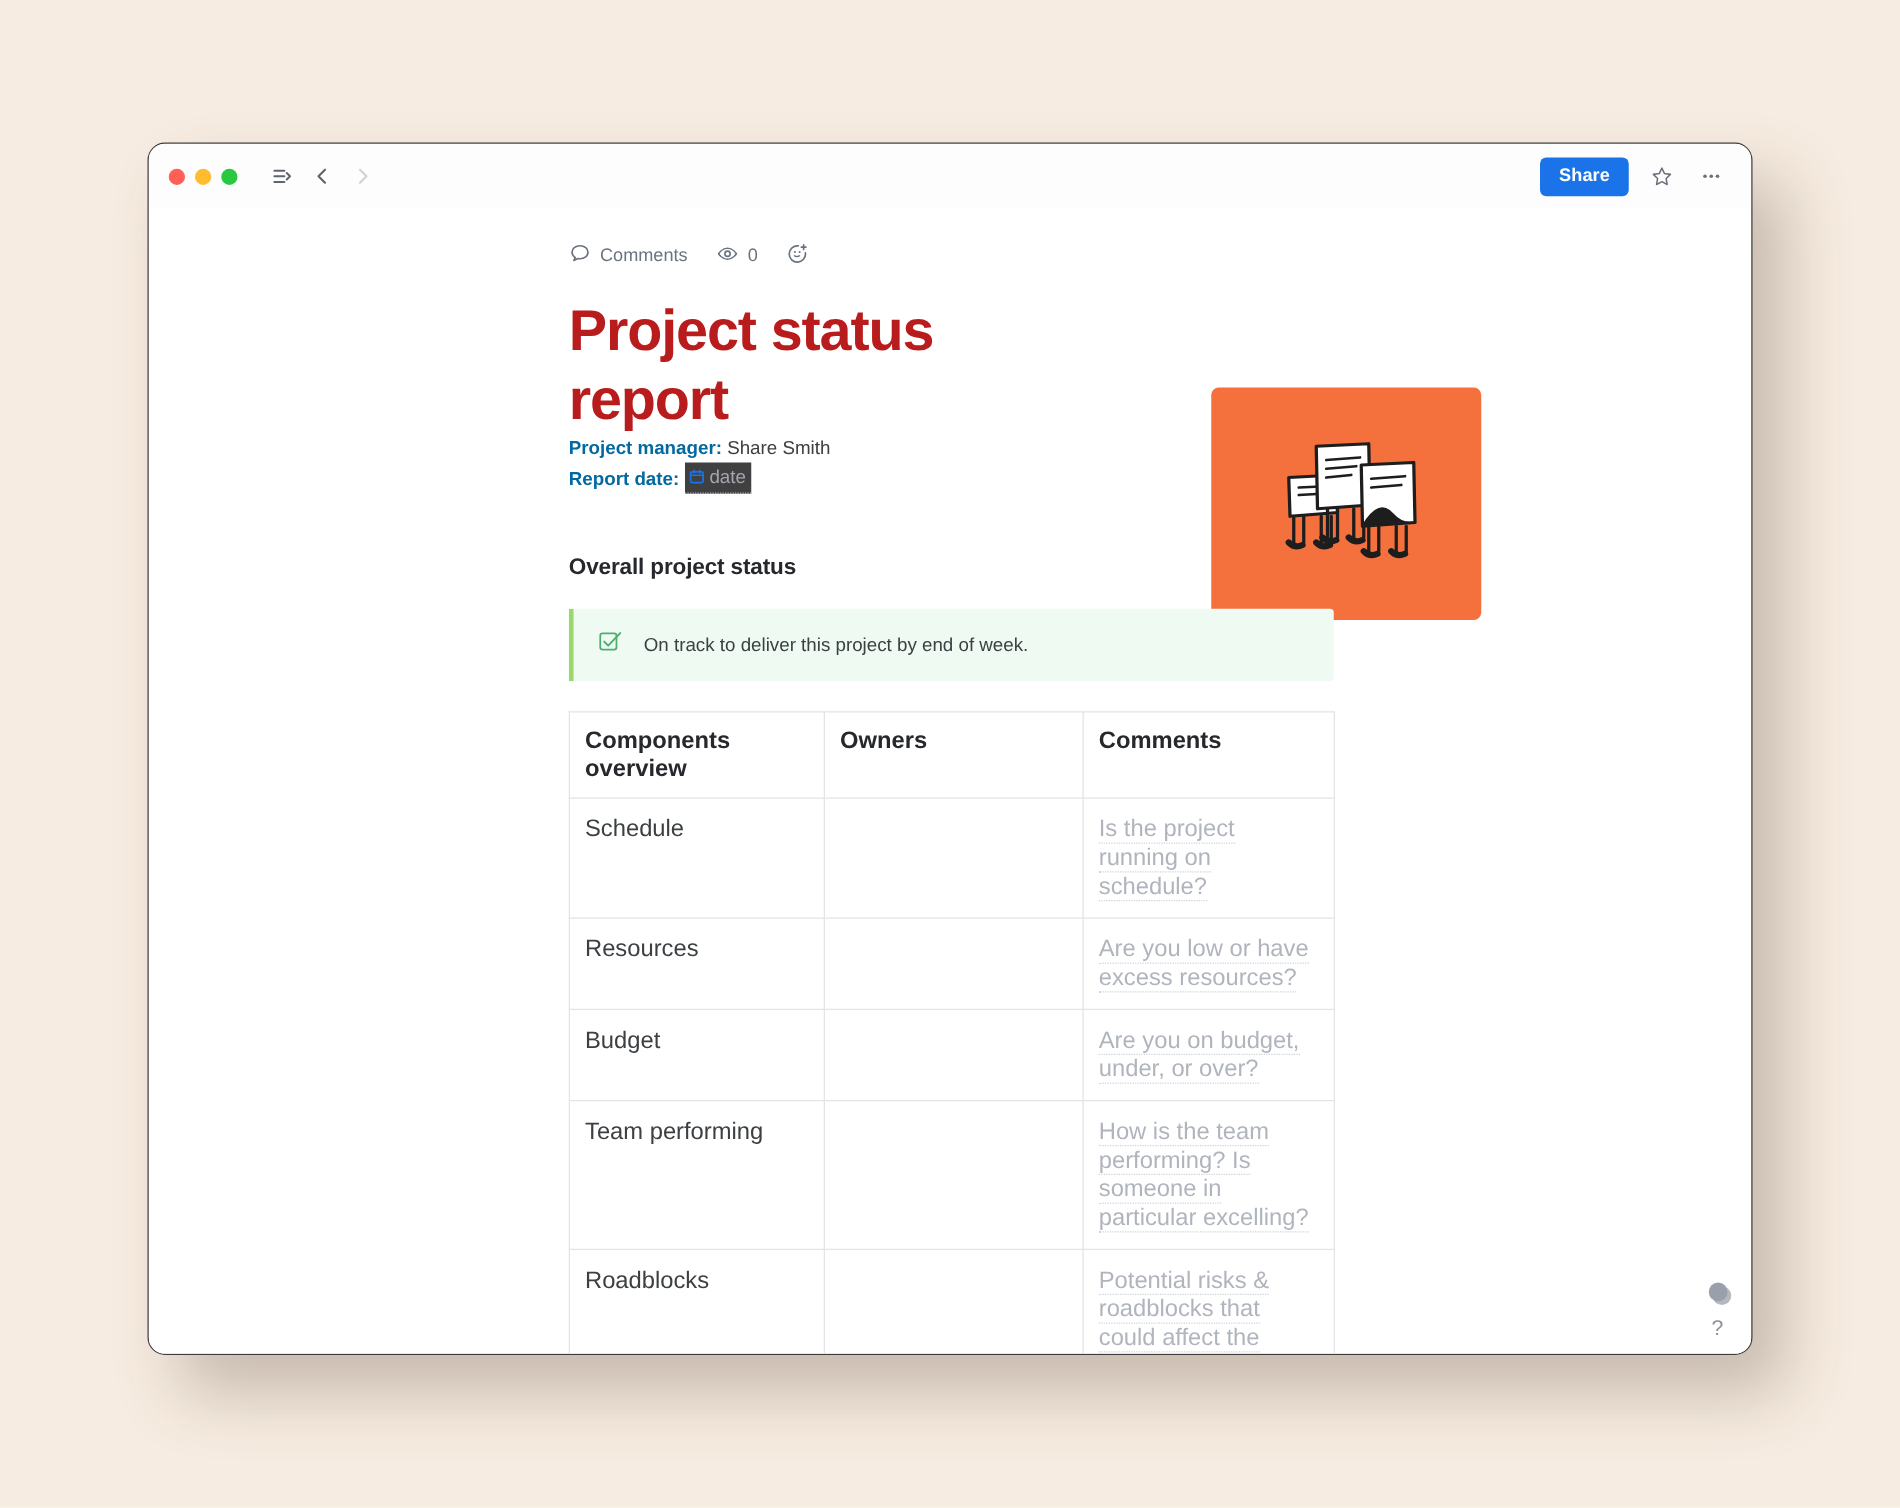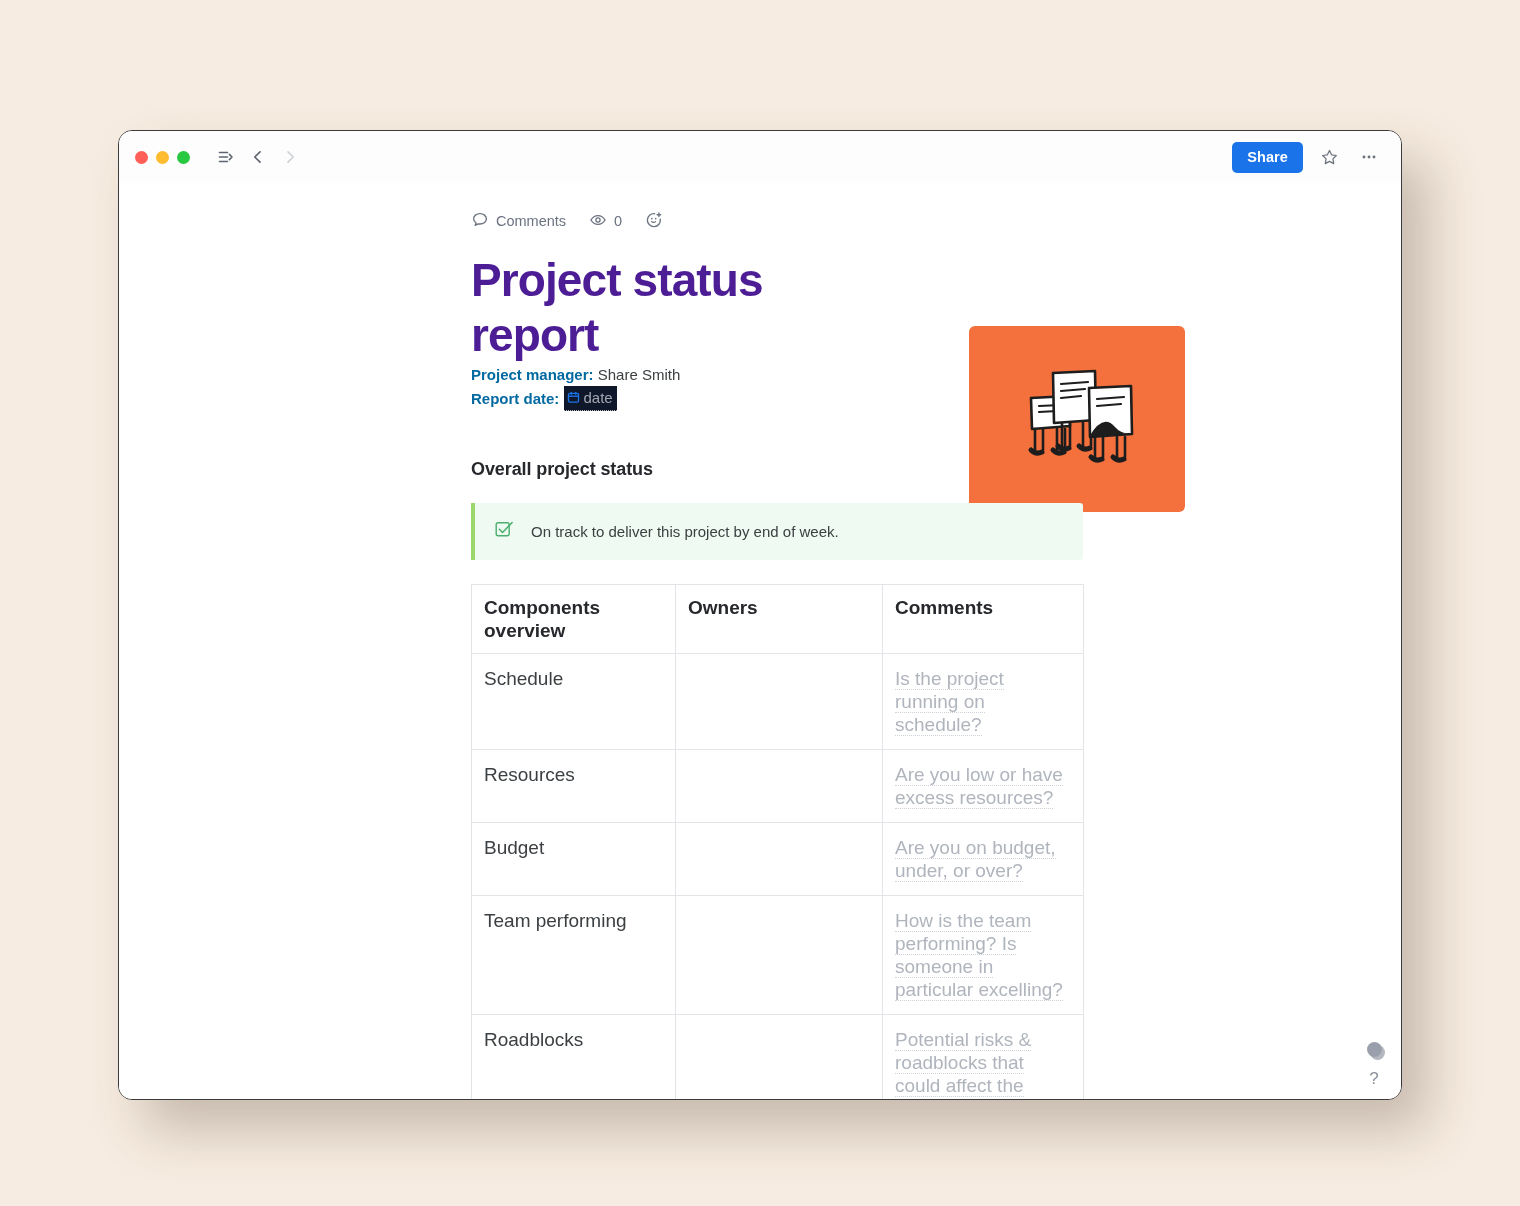--- a/index.html
+++ b/index.html
@@ -9,21 +9,21 @@
     height: 1206px;
     background: #f7ece1;
     font-family: "Liberation Sans", sans-serif;
     overflow: hidden;
   }
 
   
   #app-window {
     position: absolute;
     left: 118px;
-    top: 130px;
+    top: 114px;
     width: 1284px;
     height: 970px;
     background: #ffffff;
     border-radius: 14px;
     border: 1.5px solid #3b3b3b;
     box-shadow: 26px 30px 52px rgba(90, 70, 55, 0.30);
     overflow: hidden;
   }
 
   #titlebar {
@@ -71,21 +71,21 @@
   #doc-scroll {
     position: relative;
     height: calc(100% - 52px);
     background: #ffffff;
     overflow: hidden;
   }
 
   #doc-inner {
     position: relative;
     width: 100%;
-    padding: 24px 0 0 16px;
+    padding: 24px 0 0 0;
   }
 
   .doc-col {
     position: relative;
     margin-left: 336px;
     width: 612px;
   }
 
   
   #meta-bar {
@@ -98,38 +98,38 @@
   }
   .meta-item { display: flex; align-items: center; gap: 7px; cursor: pointer; }
   .meta-item span { color: #6b7280; font-size: 14.5px; }
 
   
   #doc-title {
     margin-top: 18px;
     font-size: 46px;
     line-height: 55px;
     font-weight: bold;
-    color: #4c1d95;
+    color: #b91c1c;
     letter-spacing: -0.9px;
     max-width: 360px;
   }
 
   .meta-line {
     font-size: 15px;
     color: #3c4043;
     line-height: 23px;
   }
   .meta-line:first-of-type { margin-top: 24px; }
   .meta-line b { color: #0369a1; font-weight: bold; }
 
   .date-chip {
     display: inline-flex;
     align-items: center;
     gap: 4px;
-    background: #0f172a;
+    background: #404040;
     border-bottom: 1.5px dotted #b6bac1;
     padding: 0 4px 1px 3px;
     color: #a2a7af;
     cursor: pointer;
   }
 
   
   #cover-image {
     position: absolute;
     left: 850px;

